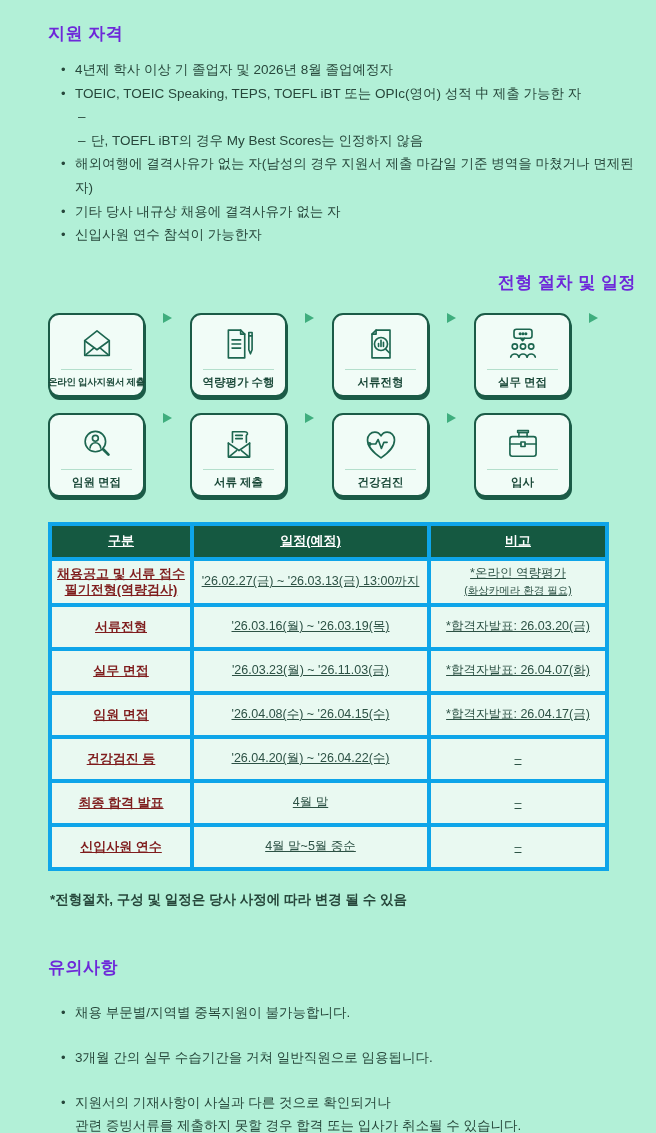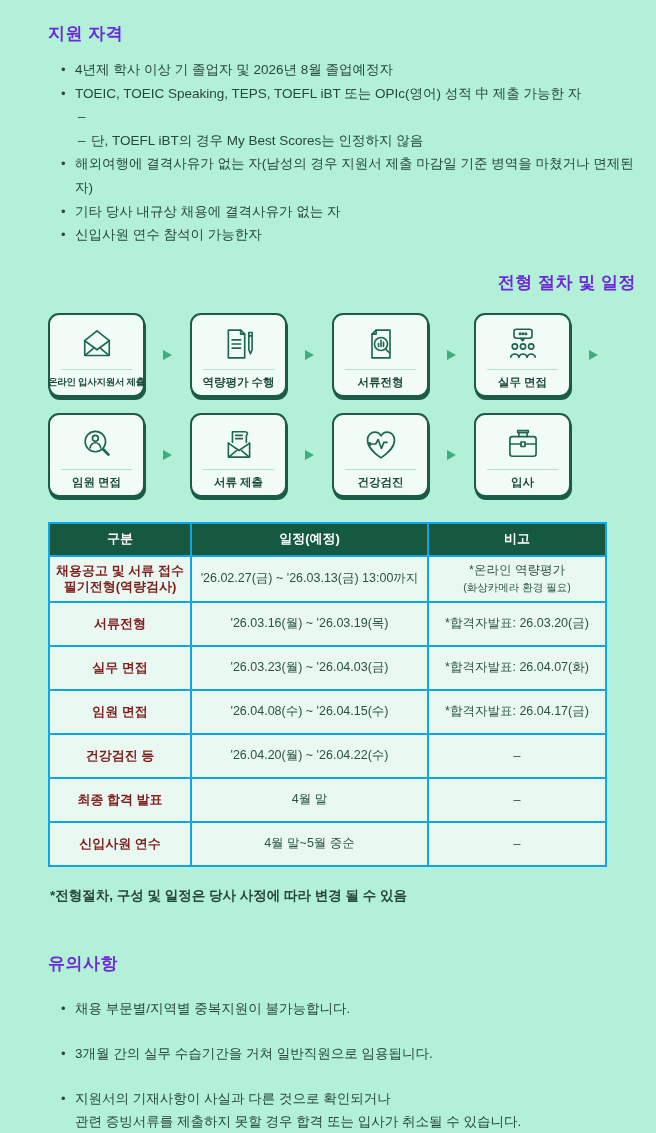--- a/index.html
+++ b/index.html
@@ -19,42 +19,42 @@
   
   .qual-list { margin-top:13px; }
   .b-line { display:flex; align-items:flex-start; line-height:23.6px; font-size:13.5px; color:#27473b; }
   .b-line .mk { width:14px; margin-left:13px; flex:none; }
   .b-line.lv1 .mk { margin-left:30px; width:13px; }
   .b-line .mk.dot::before { content:"•"; font-size:13px; }
   .b-line .mk.dash::before { content:"–"; }
 
   
   .process-title { margin-top:24px;text-align:right; }
-  .flow-row { display:flex; align-items:center; margin-top:16px; }
+  .flow-row { display:flex; align-items:flex-start; margin-top:16px; }
   .flow-row.first { margin-top:19px; }
   .step-card {
     width:97px; height:84px; box-sizing:border-box;
     background:#f1fcf7; border:2px solid #1b5b47; border-radius:11px;
     box-shadow:1px 3px 0 #1b5b47;
     display:flex; flex-direction:column; align-items:center; flex:none;
   }
   .step-icon { flex:1; display:flex; align-items:center; justify-content:center; padding-top:5px; }
   .step-icon svg { stroke:#1d6650; fill:none; stroke-width:2; stroke-linecap:round; stroke-linejoin:round; }
   .step-divider { width:76%; border-top:1px solid #b4dfcc; }
   .step-label {
     height:25px; display:flex; align-items:center; justify-content:center;
     font-size:11.5px; font-weight:bold; color:#1c4a3a; white-space:nowrap;
   }
   .step-label.long { font-size:9.5px; letter-spacing:-0.3px; }
   .arrow-slot { width:45px; display:flex; align-items:center; justify-content:center; flex:none; }
   .tri { width:0; height:0; border-left:9px solid #3fae7e; border-top:5.5px solid transparent; border-bottom:5.5px solid transparent; }
 
   
   .sched-table { border-collapse:collapse; margin-top:25px; table-layout:fixed; width:557px; }
-  .sched-table th, .sched-table td { border:2px solid #0ea5e9; }
+  .sched-table th, .sched-table td { border:4px solid #0ea5e9;text-decoration:underline; }
   .sched-table th {
     background:#155941; color:#ffffff; font-size:13px; font-weight:bold; height:29px; text-align:center;
   }
   .sched-table td {
     background:#e9f9f1; height:44px; text-align:center; vertical-align:middle;
     font-size:12.5px; color:#2d5245; padding:2px 4px; box-sizing:border-box;
   }
   .sched-table tr.tall td { height:46px; }
   .sched-table td.cat { font-weight:bold; color:#7f1d1d; font-size:13px; line-height:16px; }
   .sched-table td .sub { font-size:10.5px; margin-top:2px; }
@@ -276,21 +276,21 @@
           </td>
         <td>
             <div>*합격자발표: 26.03.20(금)</div>
           </td>
       </tr>
       <tr>
         <td class="cat">
             <div>실무 면접</div>
           </td>
         <td>
-            <div>'26.03.23(월) ~ '26.04.03(금)</div>
+            <div>'26.03.23(월) ~ '26.11.03(금)</div>
           </td>
         <td>
             <div>*합격자발표: 26.04.07(화)</div>
           </td>
       </tr>
       <tr>
         <td class="cat">
             <div>임원 면접</div>
           </td>
         <td>

